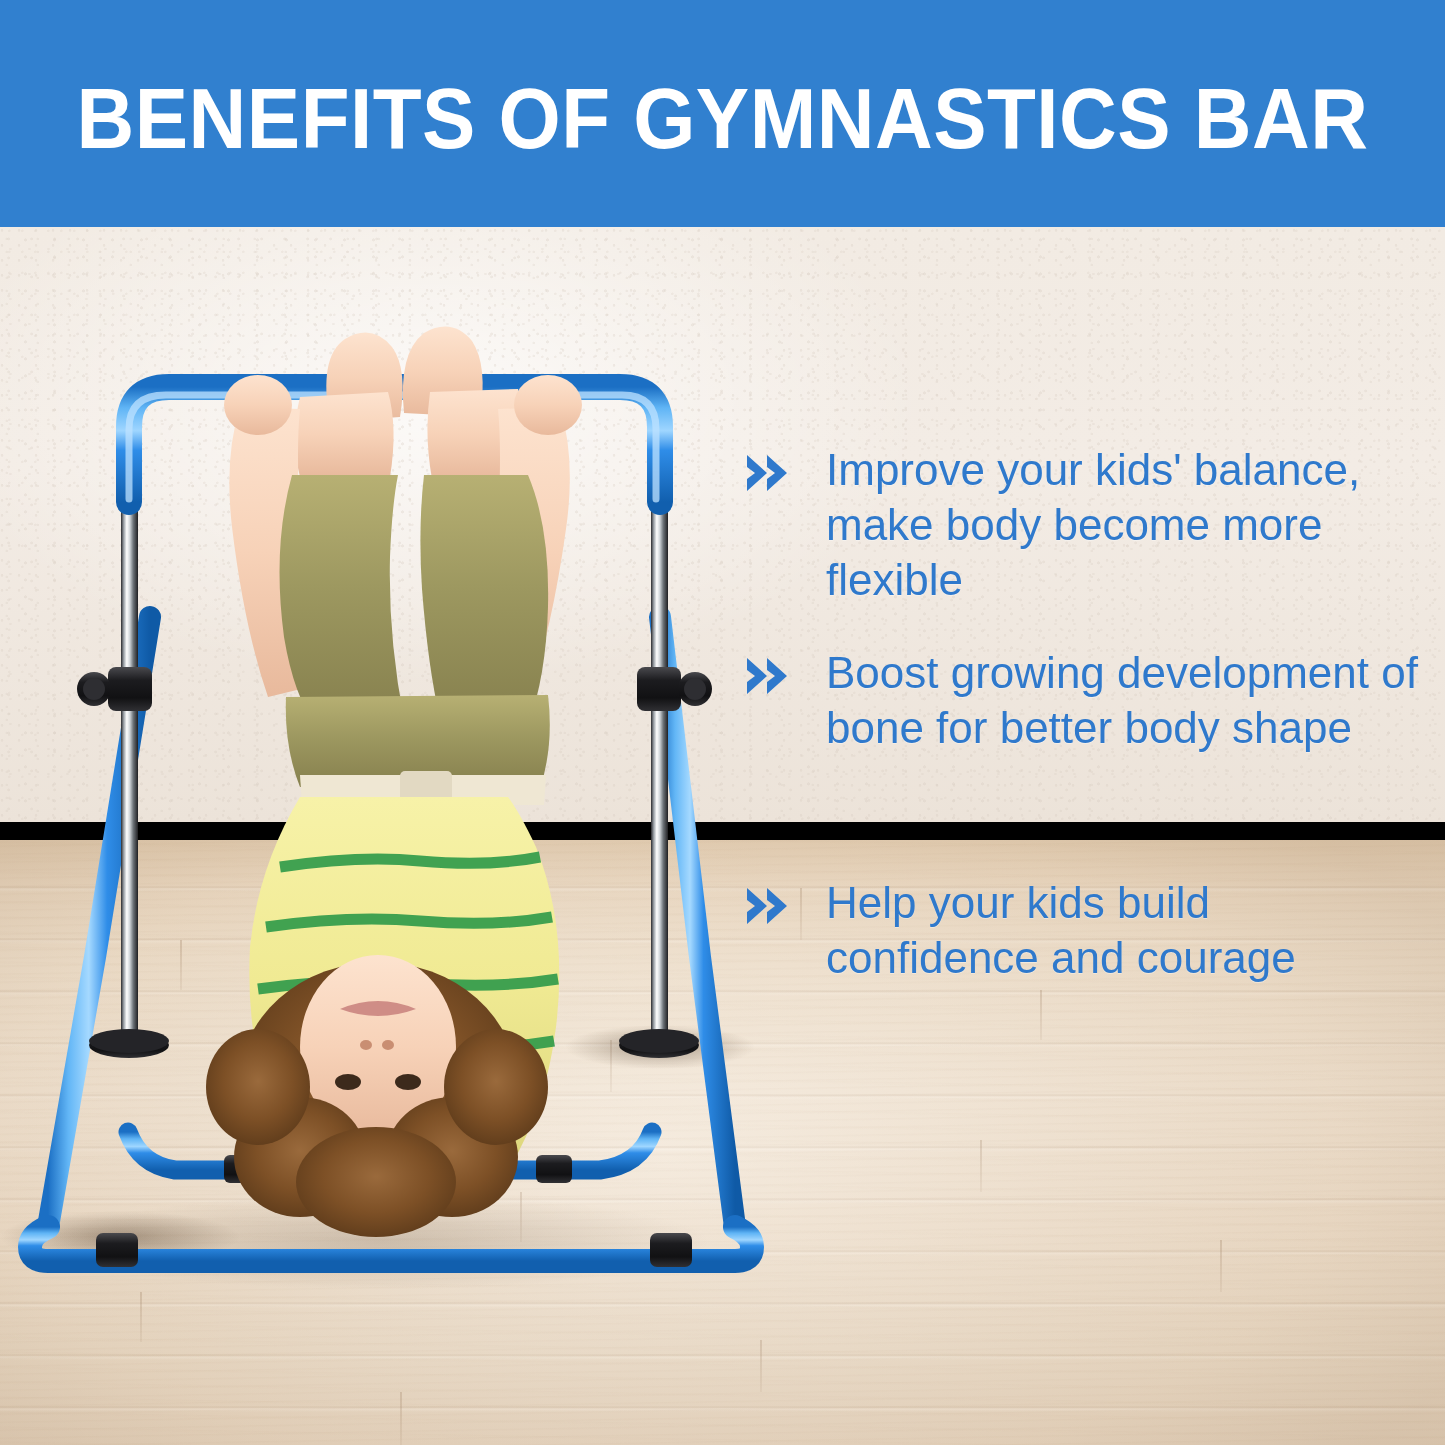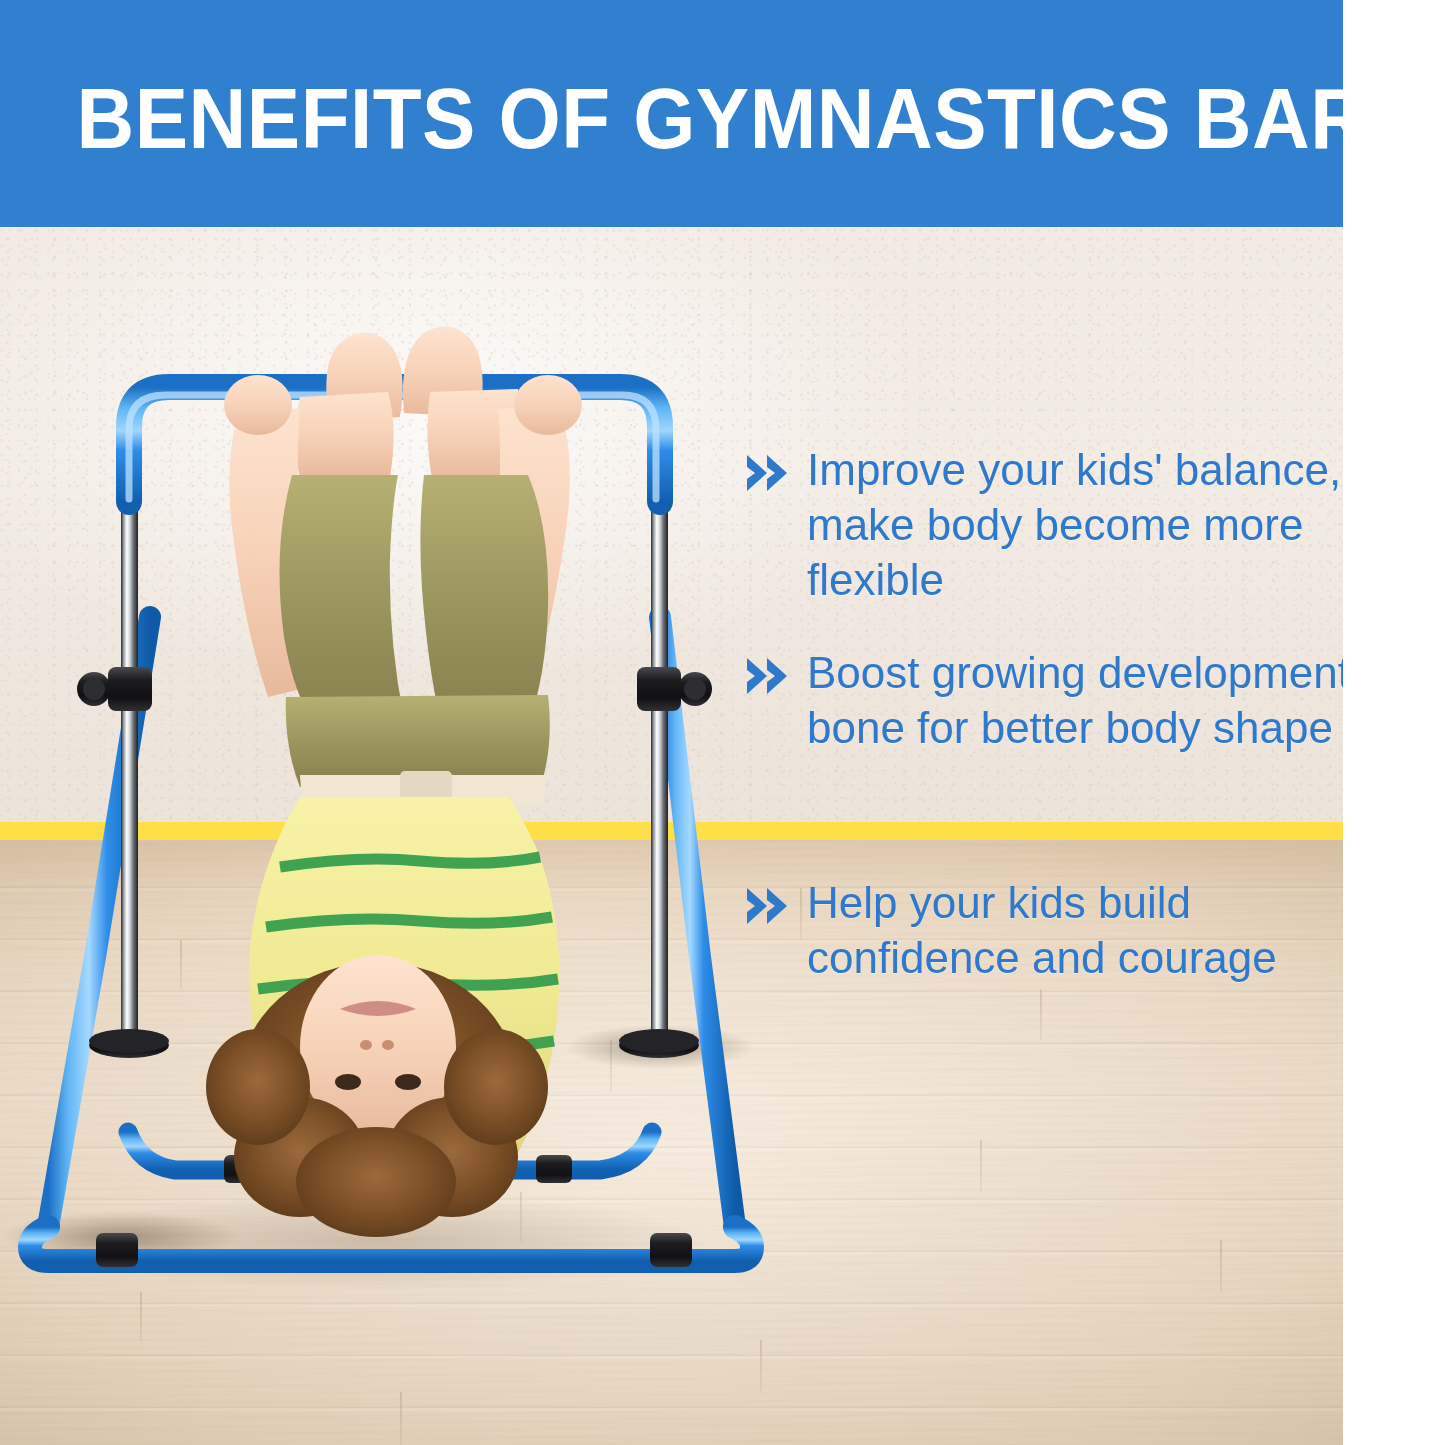--- a/index.html
+++ b/index.html
@@ -6,24 +6,24 @@
     margin: 0;
     padding: 0;
     background: #ffffff;
   }
   body {
     font-family: "Liberation Sans", sans-serif;
   }
 
   #page {
     position: relative;
-    width: 1343px;
+    width: 1445px;
     height: 1445px;
     overflow: hidden;
-    background: #fde047;
+    background: #000000;
   }
 
   
   #header-bar {
     position: absolute;
     left: 0; top: 0;
     width: 1445px;
     height: 227px;
     background: #3180cf;
     z-index: 40;
@@ -181,20 +181,21 @@
     margin-top: 10px;
   }
   .btext {
     color: #2f79cc;
     font-family: "Liberation Sans", sans-serif;
     font-size: 44px;
     line-height: 55px;
     font-weight: normal;
     white-space: pre-line;
     text-shadow: 0 1px 0 rgba(255,255,255,.35);
+    margin-left: 19px;
   }
 </style>
 </head>
 <body>
 
 <div id="page">
 
   <div id="header-bar">
     <div id="header-title">BENEFITS OF GYMNASTICS BAR</div>
   </div>

